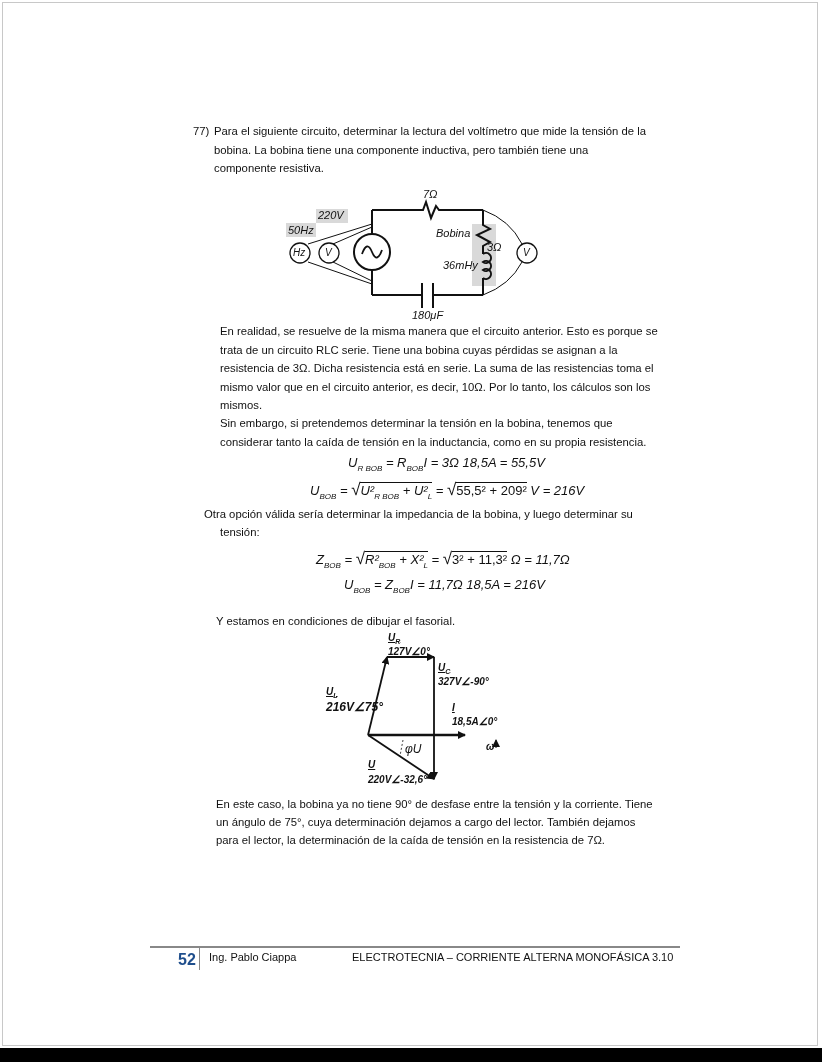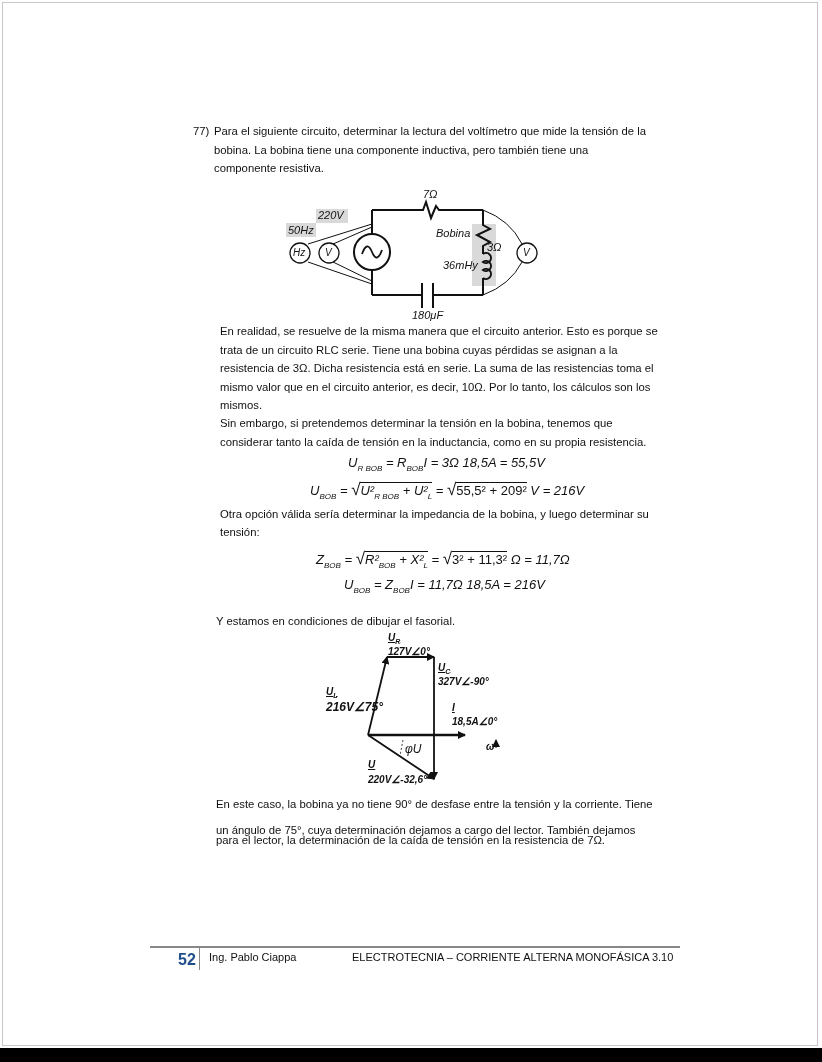--- a/index.html
+++ b/index.html
@@ -84,21 +84,21 @@
   <div class="txt" style="left:220px;top:414px;">Sin embargo, si pretendemos determinar la tensión en la bobina, tenemos que</div>
 
   <div class="math" style="left:348px;top:455px;">
     <span>U</span><sub style="font-size:8px">R BOB</sub><span> = R</span><sub style="font-size:8px">BOB</sub><span>I = 3Ω 18,5A = 55,5V</span>
   </div>
 
   <div class="math" style="left:310px;top:480px;">
     <span>U</span><sub style="font-size:8px">BOB</sub><span> = </span><span style="font-style:normal;font-size:17px">√</span><span style="border-top:1px solid #111;"><span>U²</span><sub style="font-size:8px">R BOB</sub><span> + U²</span><sub style="font-size:8px">L</sub></span><span> = </span><span style="font-style:normal;font-size:17px">√</span><span style="border-top:1px solid #111;font-style:normal">55,5² + 209²</span><span> V = 216V</span>
   </div>
 
-  <div class="txt" style="left:220px;top:505px;text-align:right;">Otra opción válida sería determinar la impedancia de la bobina, y luego determinar su</div>
+  <div class="txt" style="left:204px;top:505px;text-align:right;">Otra opción válida sería determinar la impedancia de la bobina, y luego determinar su</div>
   <div class="txt" style="left:220px;top:523px;">tensión:</div>
 
   <div class="math" style="left:316px;top:549px;">
     <span>Z</span><sub style="font-size:8px">BOB</sub><span> = </span><span style="font-style:normal;font-size:17px">√</span><span style="border-top:1px solid #111;"><span>R²</span><sub style="font-size:8px">BOB</sub><span> + X²</span><sub style="font-size:8px">L</sub></span><span> = </span><span style="font-style:normal;font-size:17px">√</span><span style="border-top:1px solid #111;font-style:normal">3² + 11,3²</span><span> Ω = 11,7Ω</span>
   </div>
 
   <div class="math" style="left:344px;top:577px;">
     <span>U</span><sub style="font-size:8px">BOB</sub><span> = Z</span><sub style="font-size:8px">BOB</sub><span>I = 11,7Ω 18,5A = 216V</span>
   </div>
 
@@ -128,21 +128,21 @@
   <div class="math" style="left:326px;top:686px;font-weight:bold;font-size:10px;text-decoration:underline;"><span>U</span><sub style="font-size:7px">L</sub></div>
   <div class="math" style="left:326px;top:700px;font-weight:bold;font-size:12px;">216V∠75°</div>
   <div class="math" style="left:452px;top:702px;font-weight:bold;font-size:10px;text-decoration:underline;">I</div>
   <div class="math" style="left:452px;top:716px;font-weight:bold;font-size:10px;">18,5A∠0°</div>
   <div class="math" style="left:405px;top:742px;font-size:12px;">φU</div>
   <div class="math" style="left:486px;top:741px;font-size:10px;font-weight:bold;">ω</div>
   <div class="math" style="left:368px;top:759px;font-weight:bold;font-size:10px;text-decoration:underline;">U</div>
   <div class="math" style="left:368px;top:774px;font-weight:bold;font-size:10px;">220V∠-32,6°</div>
 
   <div class="txt" style="left:216px;top:795px;">En este caso, la bobina ya no tiene 90° de desfase entre la tensión y la corriente. Tiene</div>
-  <div class="txt" style="left:216px;top:813px;margin-top:8px;">un ángulo de 75°, cuya determinación dejamos a cargo del lector. También dejamos</div>
+  <div class="txt" style="left:216px;top:813px;">un ángulo de 75°, cuya determinación dejamos a cargo del lector. También dejamos</div>
   <div class="txt" style="left:216px;top:831px;">para el lector, la determinación de la caída de tensión en la resistencia de 7Ω.</div>
 
   <div class="footer-rule"></div>
   <div class="footer-sep"></div>
   <div class="pagenum">52</div>
   <div class="ft" style="left:209px;">Ing. Pablo Ciappa</div>
   <div class="ft" style="left:352px;">ELECTROTECNIA – CORRIENTE ALTERNA MONOFÁSICA 3.10</div>
 </div>
 <div class="bottom-bar"></div>
 

